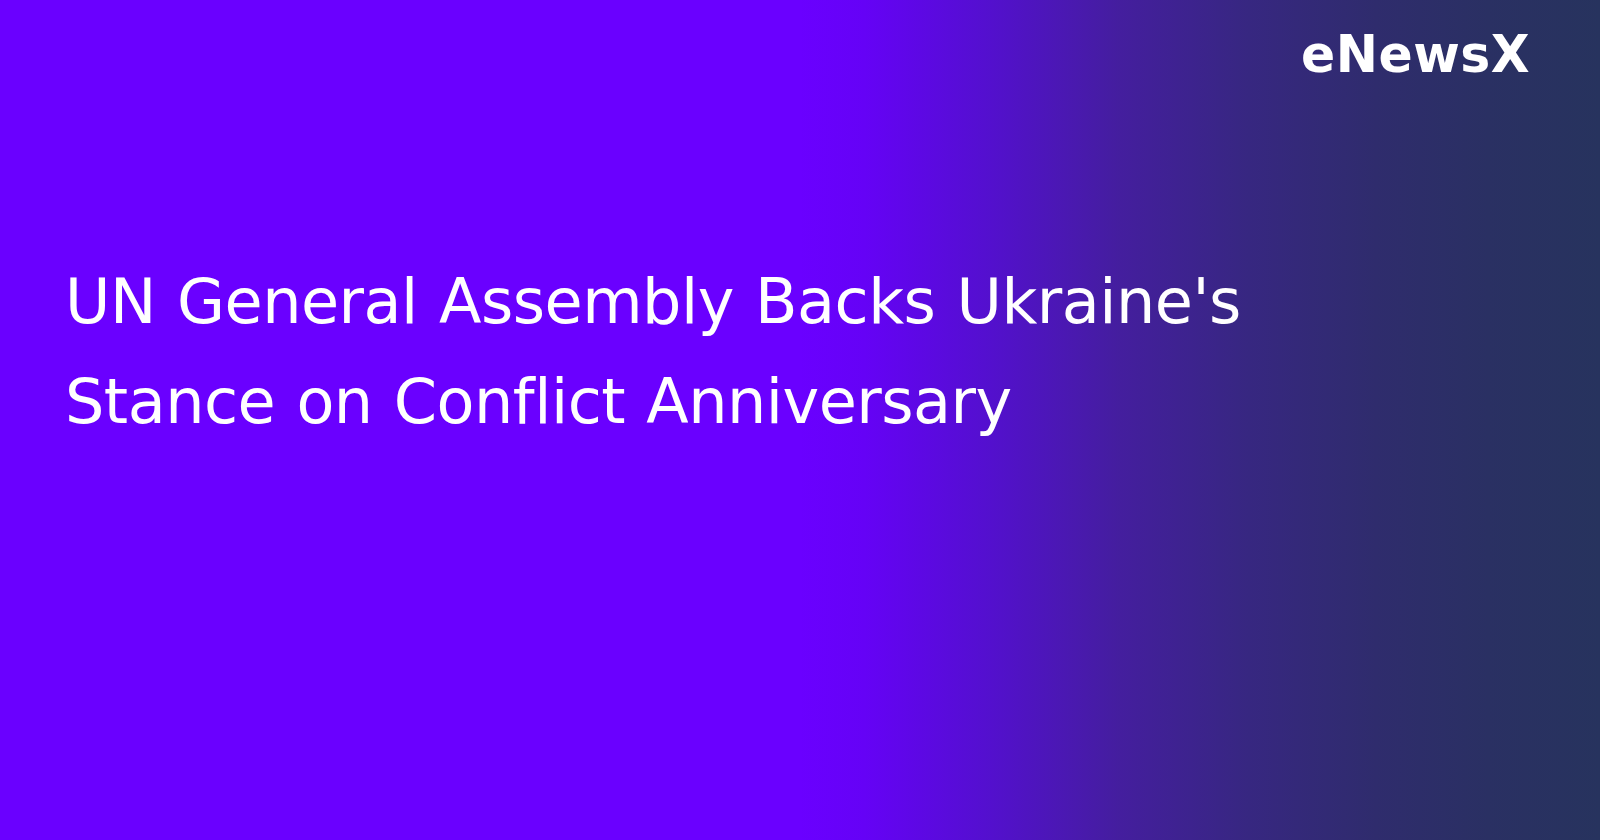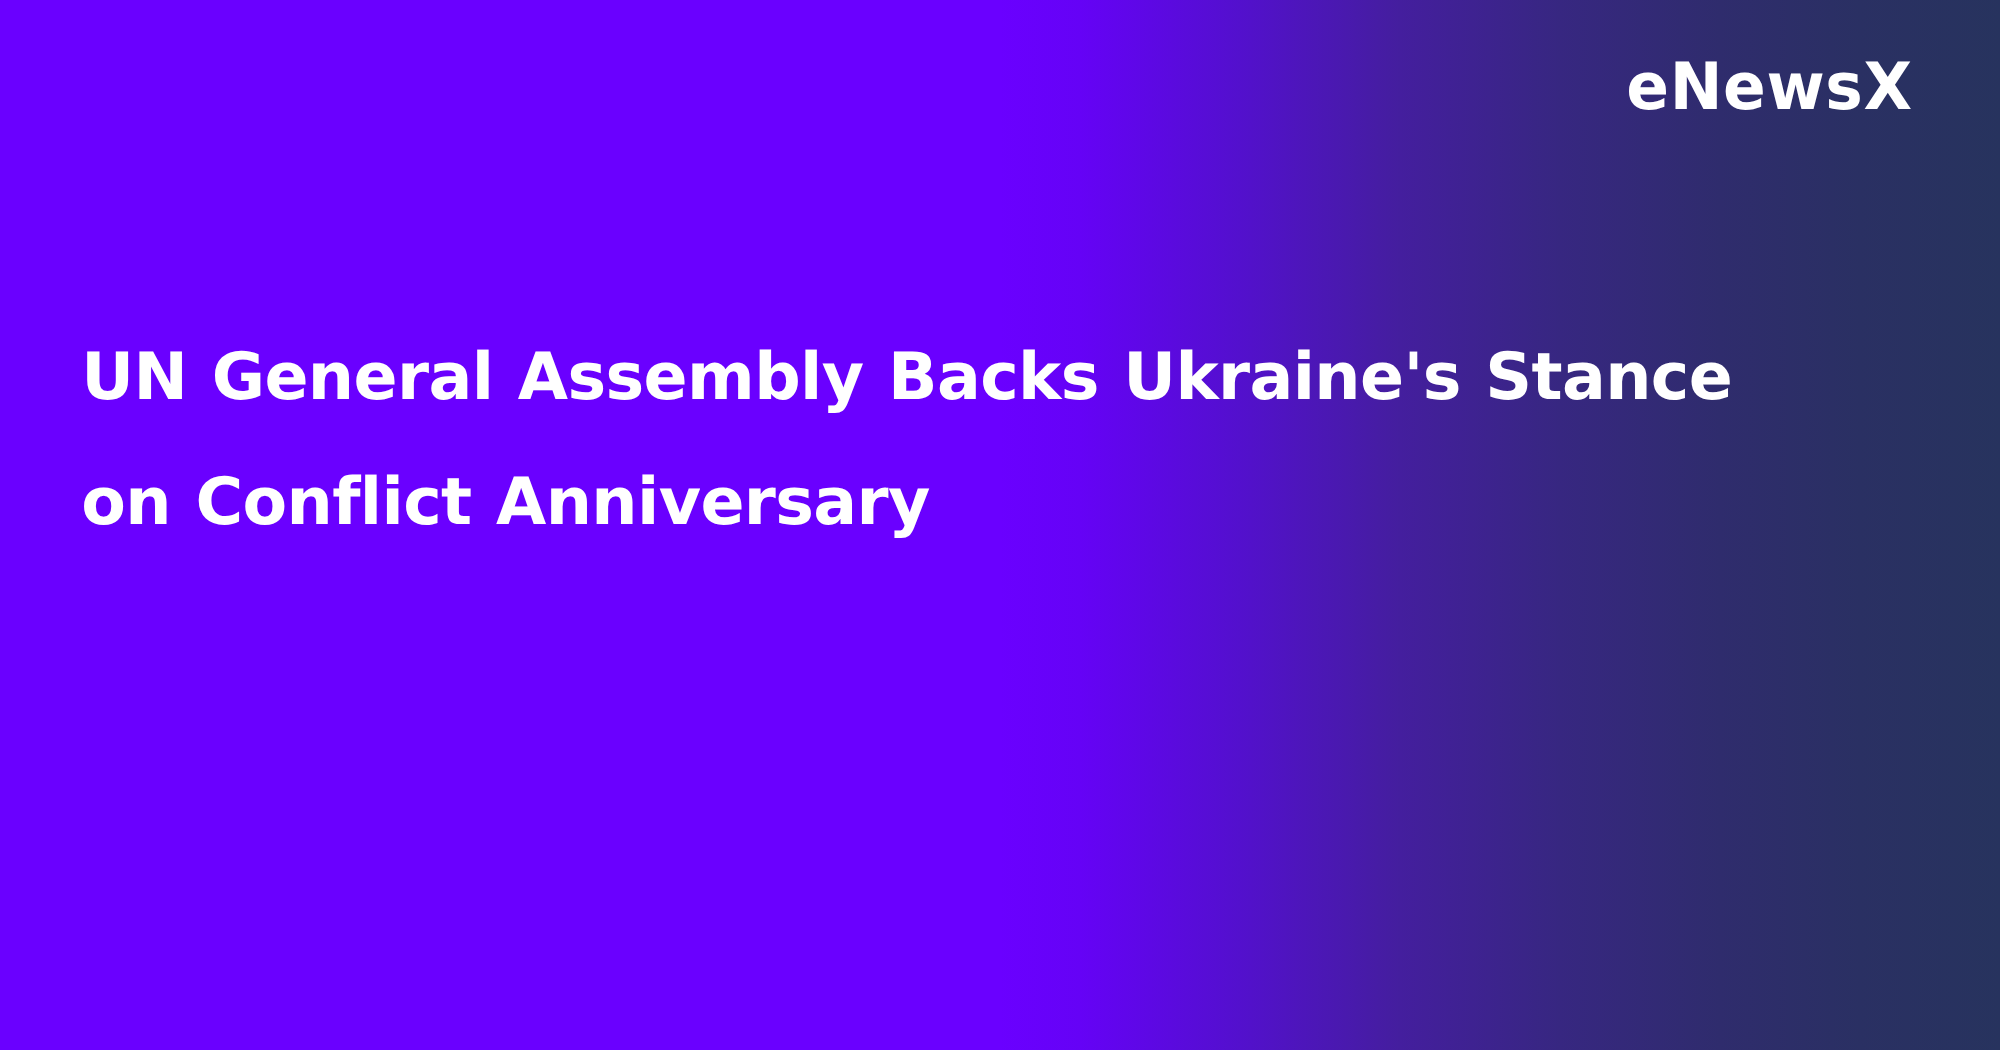--- a/index.html
+++ b/index.html
@@ -30,21 +30,21 @@
         #372781 78%,
         #2f2c6d 86%,
         #2a3063 93%,
         #27335e 100%);
     overflow: hidden;
   }
 
   
   .brand-row {
     position: absolute;
-    top: 44px;
+    top: 28px;
     right: 70px;
     display: flex;
     align-items: center;
     justify-content: flex-end;
   }
   .brand-logo {
     font-family: "DejaVu Sans", sans-serif;
     font-size: 52px;
     line-height: 1;
     font-weight: 700;
@@ -59,23 +59,23 @@
   
   .headline-block {
     position: absolute;
     left: 65px;
     top: 252px;
     width: 1400px;
   }
   .headline {
     margin: 0;
     font-family: "DejaVu Sans", sans-serif;
-    font-size: 52px;
+    font-size: 62px;
     line-height: 100px;
-    font-weight: 700;
+    font-weight: 400;
     color: #ffffff;
     letter-spacing: -0.5px;
     word-spacing: 2px;
     max-width: 1340px;
   }
 </style>
 </head>
 <body>
 
 <div class="card">

